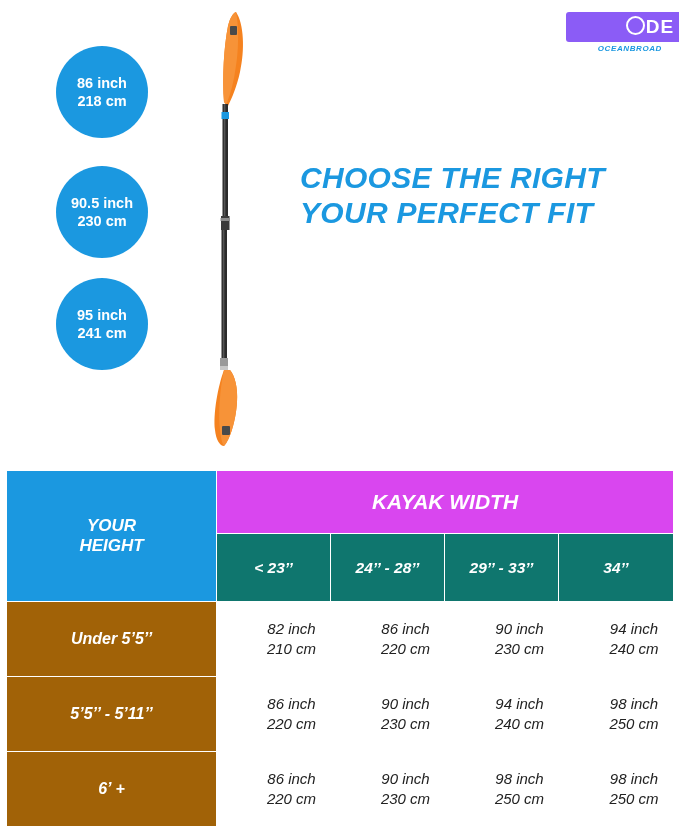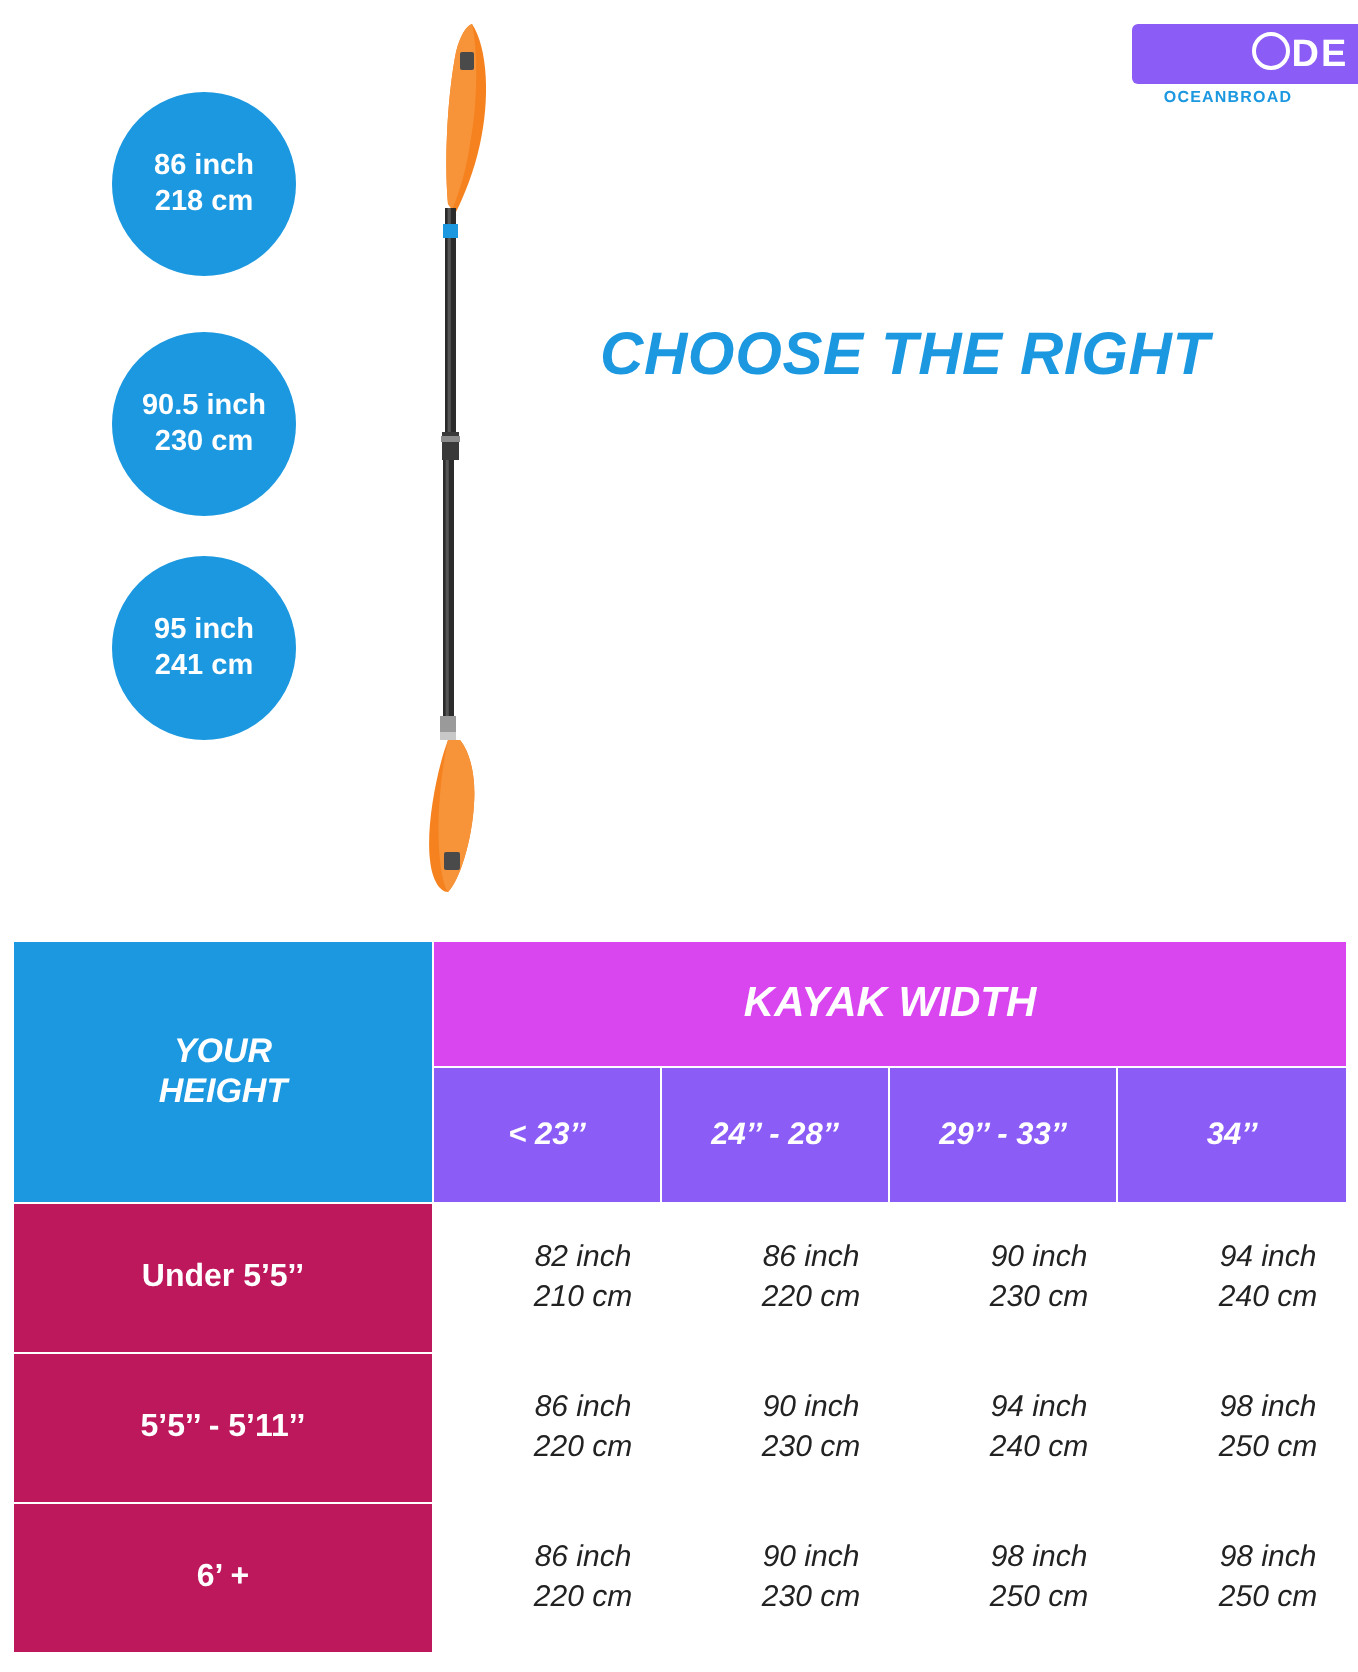--- a/index.html
+++ b/index.html
@@ -45,25 +45,26 @@
     display: inline-block;
     width: 15px;
     height: 15px;
     border: 2.5px solid #ffffff;
     border-radius: 50%;
     vertical-align: -2px;
     margin-right: 1px;
   }
   .logo-text {
     margin-top: 2px;
-    text-align: center;
+    text-align: right;
     color: #1b98e0;
     font-size: 8px;
     font-weight: bold;
     letter-spacing: 0.6px;
+    font-style: italic;
   }
 
   
   .bubble {
     position: absolute;
     width: 92px;
     height: 92px;
     border-radius: 50%;
     background: #1b98e0;
     color: #ffffff;
@@ -131,32 +132,33 @@
   }
   .hdr-width-top {
     background: #d946ef;
     color: #ffffff;
     font-size: 21px;
     font-weight: bold;
     font-style: italic;
     height: 62px;
   }
   .hdr-width-sub {
-    background: #8b5cf6;
+    background: #0f766e;
     color: #ffffff;
     font-size: 15.5px;
     font-weight: bold;
     font-style: italic;
     height: 66px;
   }
   .row-label {
-    background: #be185d;
+    background: #a16207;
     color: #ffffff;
     font-size: 16px;
     font-weight: bold;
+    font-style: italic;
     height: 74px;
   }
   .cell {
     background: #ffffff;
     color: #222222;
     font-size: 15px;
     font-style: italic;
     line-height: 1.35;
     border: 1px solid #d5d5d5;
     height: 74px;
@@ -210,20 +212,21 @@
     <rect x="22" y="360" width="8" height="4" fill="#c8c8c8"></rect>
 
     <path d="M26 364 C20 380 15 408 17 424 C18 434 22 440 26 440 C32 434 38 414 39 396 C40 382 37 370 32 364 Z" fill="#f5821f"></path>
     <path d="M26 364 C22 382 20 408 22 424 C23 434 25 439 26 440 C32 434 38 414 39 396 C40 382 37 370 32 364 Z" fill="#f79338"></path>
     <rect x="24" y="420" width="8" height="9" rx="1" fill="#4a4a4a"></rect>
   </svg>
 </div>
 
 <div class="headline">
   <div>CHOOSE THE RIGHT</div>
+  <div>YOUR PERFECT FIT</div>
 </div>
 
 <table class="table">
   <colgroup>
     <col style="width:210px">
     <col style="width:114px">
     <col style="width:114px">
     <col style="width:114px">
     <col style="width:115px">
   </colgroup>

